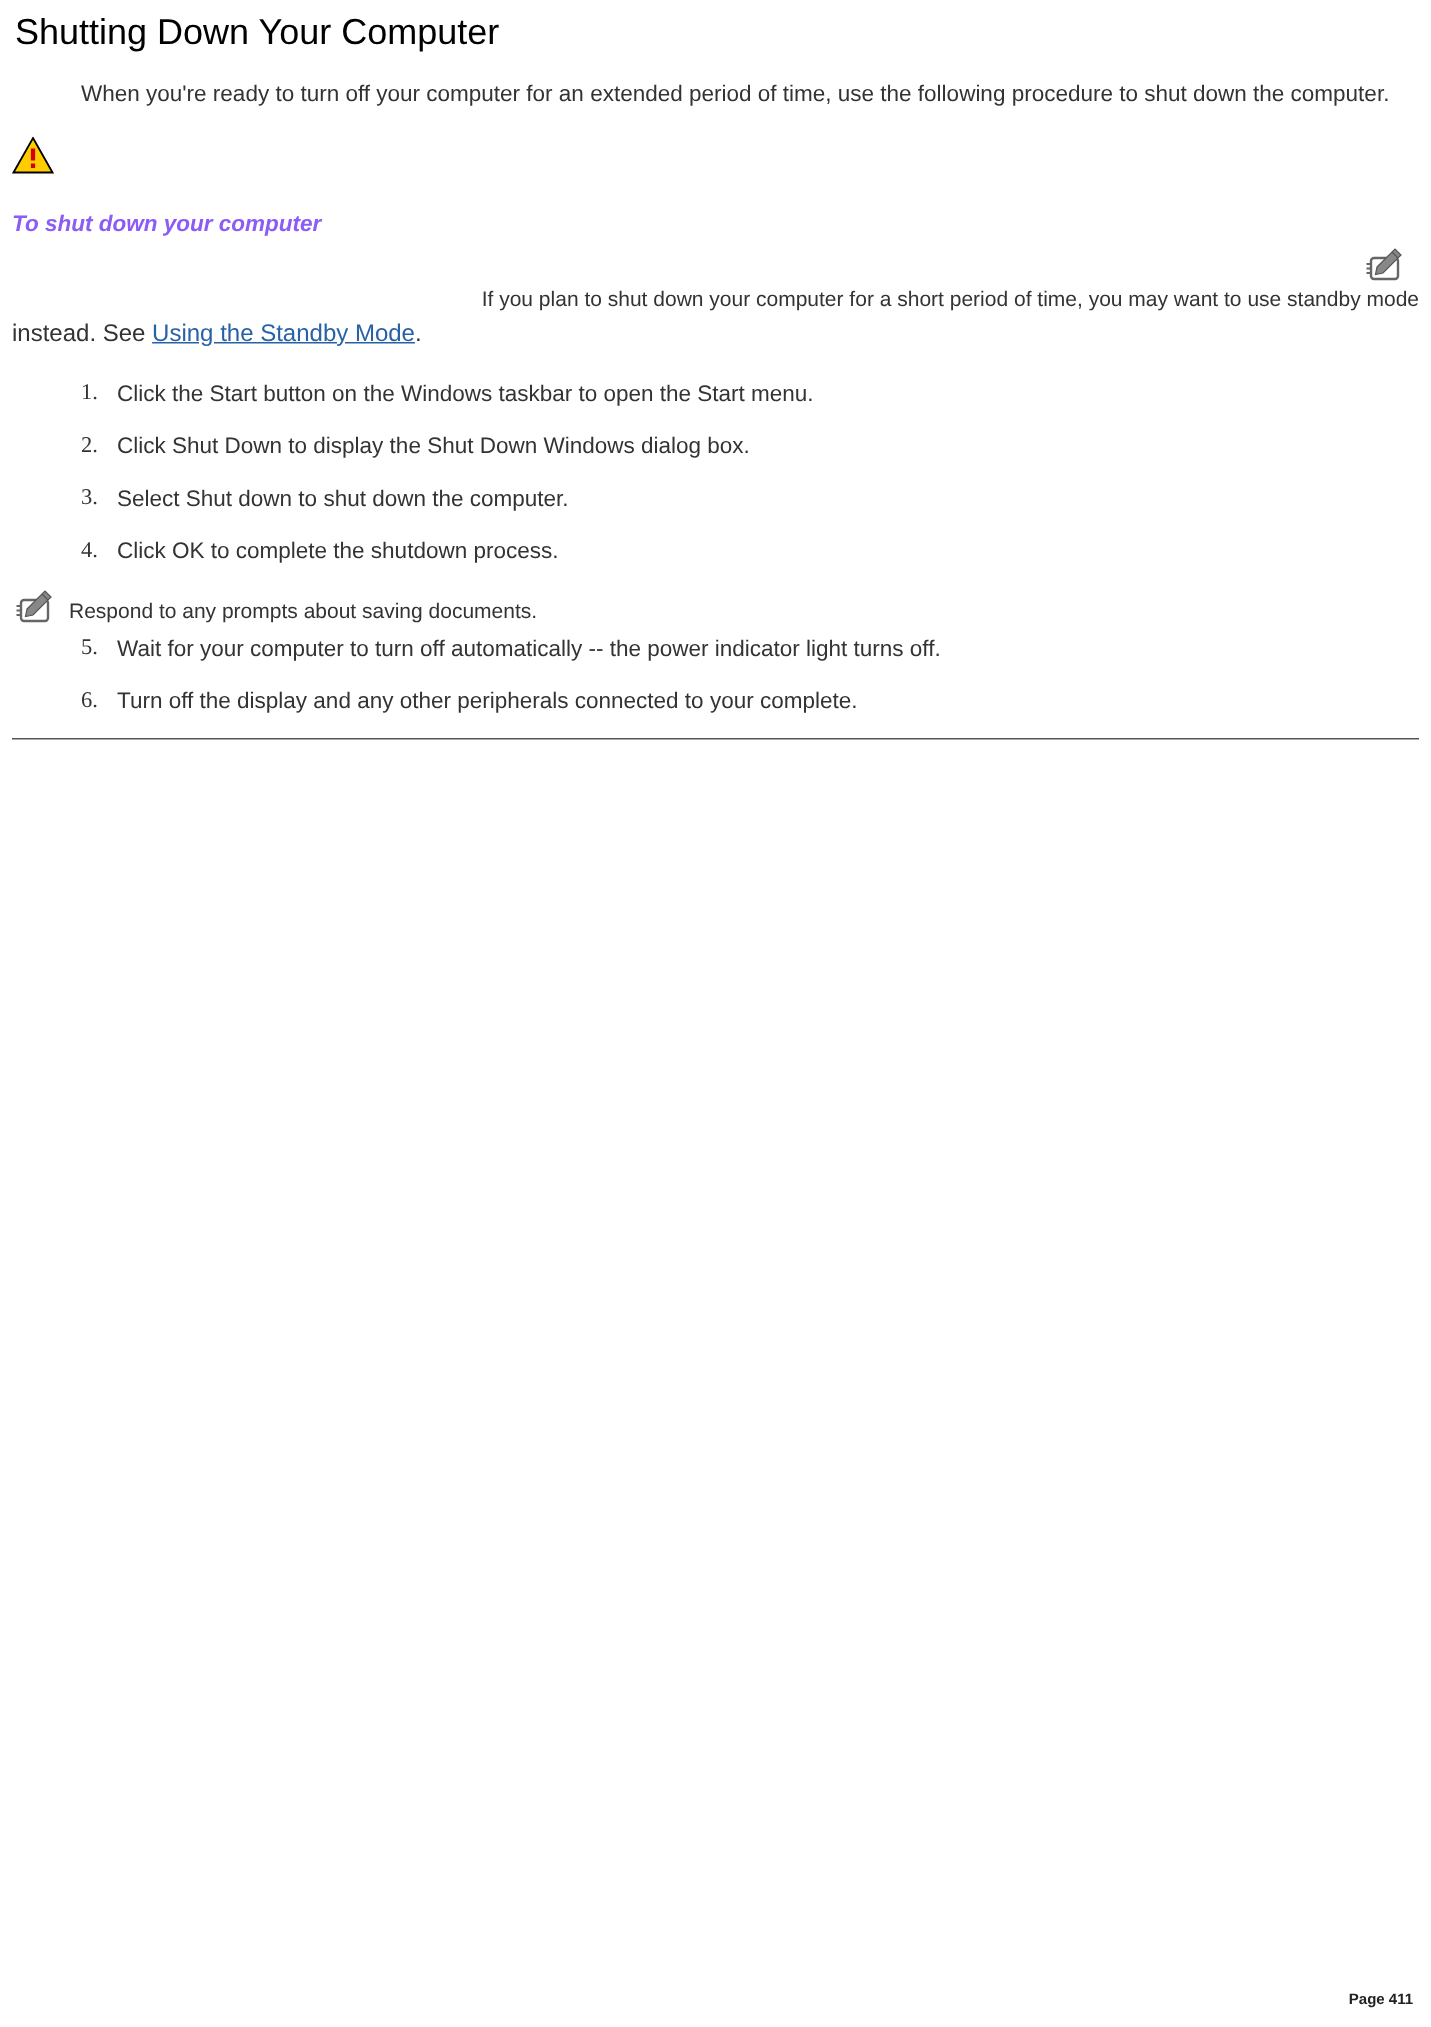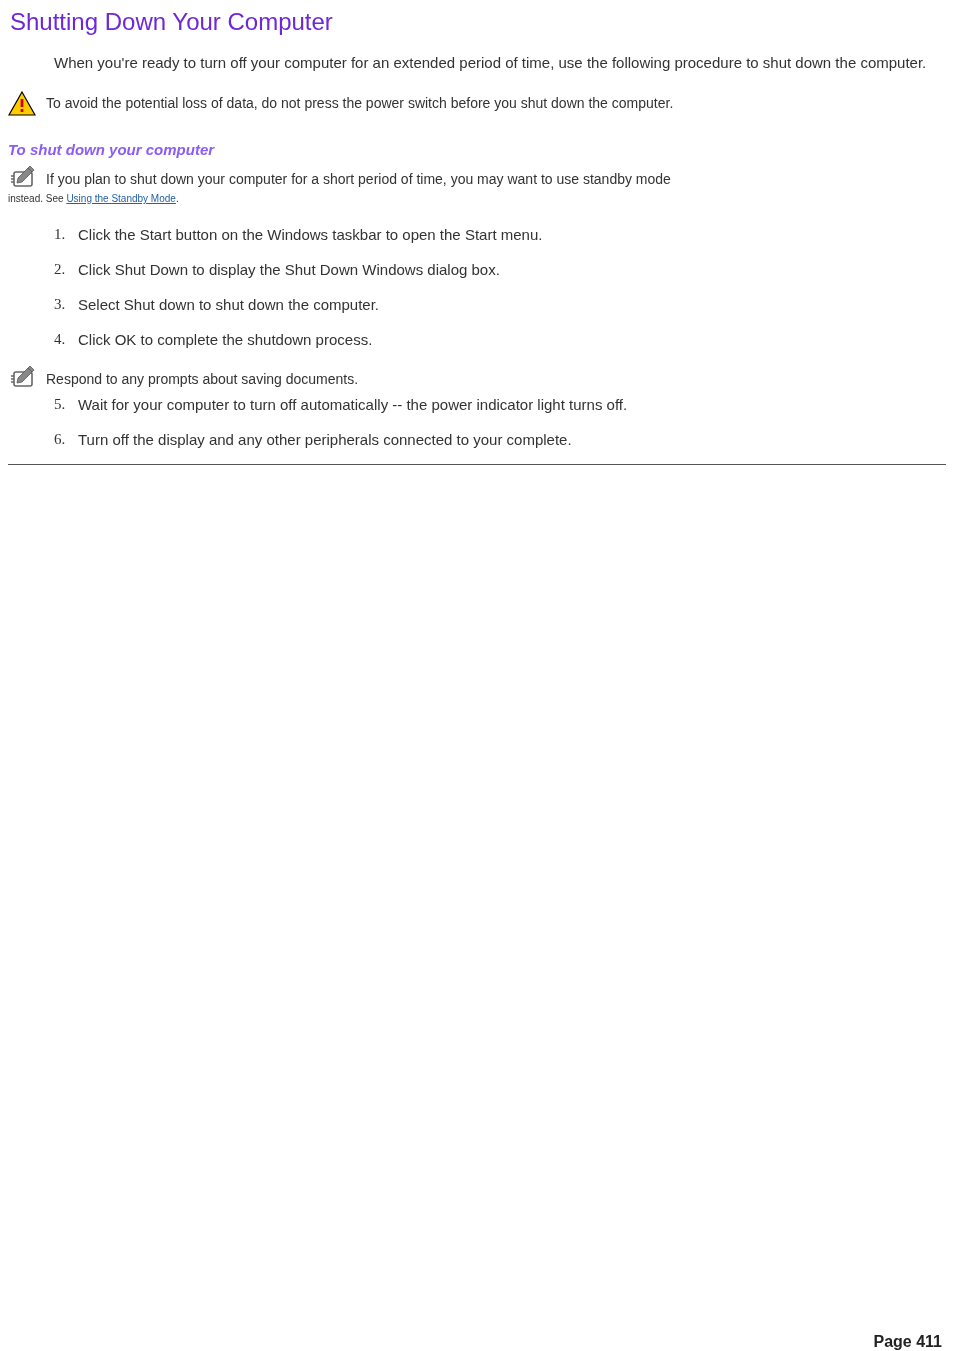--- a/index.html
+++ b/index.html
@@ -9,21 +9,21 @@
     }
     body {
       font-family: Verdana, Arial, sans-serif;
       font-size: 15px;
       color: #333;
       padding: 8px;
       width: 954px;
       background: #fff;
     }
     .page-title {
-      color: #6d28d9;
+      color: #000000;
       font-size: 24px;
       font-weight: normal;
       margin-bottom: 16px;
       margin-left: 2px;
     }
     .intro-para {
       margin-left: 46px;
       margin-right: 6px;
       margin-bottom: 18px;
       line-height: 1.4;
@@ -48,31 +48,32 @@
       font-weight: bold;
       font-size: 15px;
       margin-bottom: 6px;
     }
     .note-block {
       margin-bottom: 18px;
     }
     .note-first-line {
       display: flex;
       align-items: flex-end;
+      flex-direction: column;
     }
     .note-icon-wrap {
       width: 38px;
       flex-shrink: 0;
     }
     .note-text-first {
       font-size: 14px;
       line-height: 1.4;
     }
     .note-continuation {
-      font-size: 10px;
+      font-size: 16px;
       line-height: 1.4;
       margin-top: 2px;
     }
     .link {
       color: #2862a6;
       text-decoration: underline;
       cursor: pointer;
     }
     ol.steps {
       list-style: none;
@@ -104,23 +105,23 @@
       font-size: 14px;
       line-height: 1.4;
     }
     .divider {
       border: none;
       border-top: 1px solid #555;
       margin-top: 6px;
     }
     .page-footer {
       position: fixed;
-      bottom: 0;
+      bottom: 12px;
       right: 12px;
-      font-size: 16px;
+      font-size: 10px;
       font-weight: bold;
       color: #222;
       text-align: right;
     }
     svg {
       display: block;
     }
   </style>
 </head>
 <body>
@@ -130,21 +131,20 @@
 <p class="intro-para">When you're ready to turn off your computer for an extended period of time, use the following procedure to shut down the computer.</p>
 
 <div class="warning-row">
   <span class="warning-icon-wrap">
     <svg width="28" height="26" viewBox="0 0 28 26">
       <polygon points="14,1 27,24 1,24" fill="#ffcc00" stroke="#000" stroke-width="1.2"></polygon>
       <rect x="12.6" y="8" width="2.8" height="8" fill="#d40000"></rect>
       <rect x="12.6" y="18" width="2.8" height="3" fill="#d40000"></rect>
     </svg>
   </span>
-  <span class="warning-text">To avoid the potential loss of data, do not press the power switch before you shut down the computer.</span>
 </div>
 
 <div class="subheading">To shut down your computer</div>
 
 <div class="note-block">
   <div class="note-first-line">
     <span class="note-icon-wrap">
       <svg width="32" height="26" viewBox="0 0 32 26">
         <rect x="6" y="8" width="18" height="14" rx="2" fill="none" stroke="#666" stroke-width="1.6"></rect>
         <path d="M 6 12 L 3 12 M 6 15 L 3 15 M 6 18 L 3 18" stroke="#666" stroke-width="1.4"></path>

